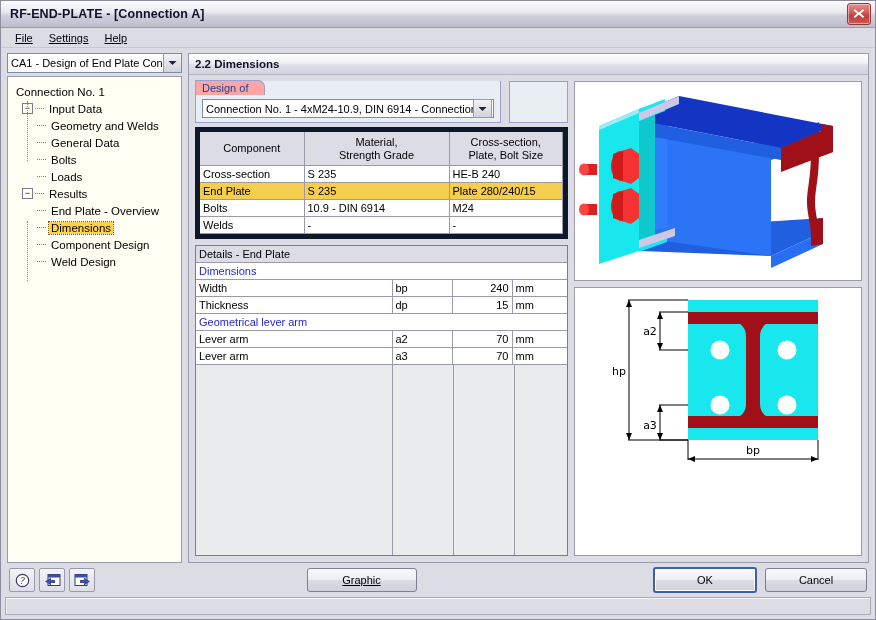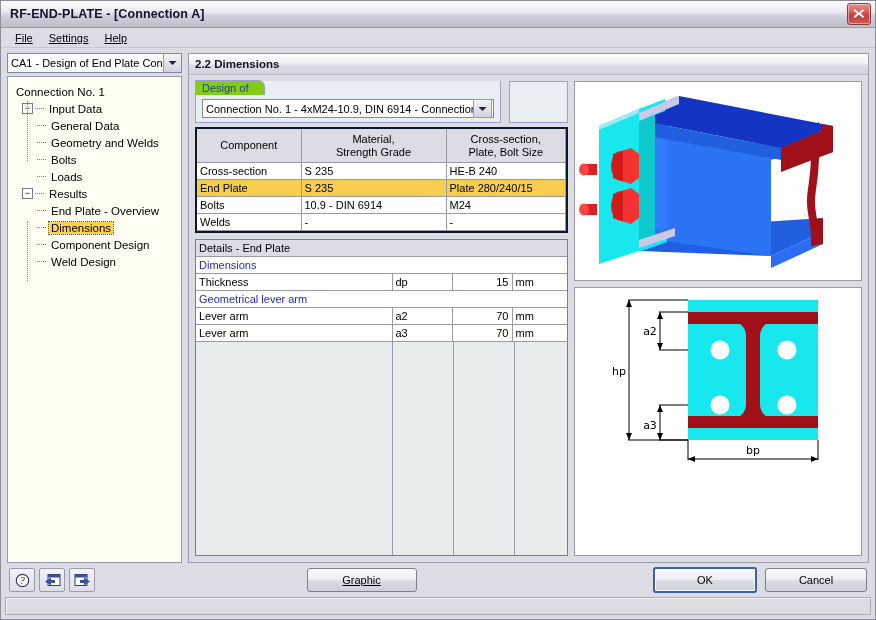--- a/index.html
+++ b/index.html
@@ -117,21 +117,21 @@
   #designrow{display:flex;height:44px;flex:0 0 44px;align-items:flex-start;}
   #designbox{
     width:306px;flex:0 0 306px;height:42px;
     border:1px solid #9d9dd0;border-top:none;
     background:#e9eef2;
     position:relative;box-sizing:border-box;
   }
   #designbox .gbtab{
     position:absolute;left:-1px;top:-1px;height:15px;
     padding:0 16px 0 6px;
-    background:#84cc16;
+    background:#fca5a5;
     border:1px solid #9d9dd0;border-bottom:none;
     color:#1a3f8f;font-size:11px;line-height:14px;
     border-top-right-radius:7px;
     box-sizing:border-box;
   }
   #designcombo{
     position:absolute;left:6px;top:18px;width:292px;height:19px;
     background:#fff;border:1px solid #7b8ca3;
     display:flex;align-items:center;box-sizing:border-box;
   }
@@ -141,21 +141,21 @@
     background:linear-gradient(to bottom,#f4f4f6,#d2d2dd);
     border:1px solid #9a9aab;
     display:flex;align-items:center;justify-content:center;cursor:pointer;
   }
   #spacerbox{
     flex:1 1 auto;height:42px;margin-left:8px;
     border:1px solid #9d9dd0;background:#e9eef2;box-sizing:border-box;
   }
   
   .tblwrap{
-    border:2px solid #0f172a;background:#fff;box-sizing:border-box;
+    border:5px solid #0f172a;background:#fff;box-sizing:border-box;
   }
   table{border-collapse:collapse;width:100%;font-size:11px;table-layout:fixed;}
   #comptable{flex:0 0 auto;margin-top:2px;}
   #comptable th{
     background:#dcdce4;border:1px solid #9a9aab;border-top:none;border-left:none;
     font-weight:normal;font-size:11px;color:#000;height:33px;padding:0 4px;
     text-align:center;line-height:13px;
   }
   #comptable th:first-child{border-left:none;}
   #comptable td{
@@ -266,25 +266,25 @@
           <span class="tlabel">Connection No. 1</span>
         </div>
 
         <div class="tnode indent1">
           <span class="tbox">−</span>
             <span class="tdash"></span>
           <span class="tlabel">Input Data</span>
         </div>
         <div class="tnode indent2">
           <span class="tdash"></span>
+          <span class="tlabel">Geometry and Welds</span>
+        </div>
+        <div class="tnode indent2">
+          <span class="tdash"></span>
           <span class="tlabel">General Data</span>
-        </div>
-        <div class="tnode indent2">
-          <span class="tdash"></span>
-          <span class="tlabel">Geometry and Welds</span>
         </div>
         <div class="tnode indent2">
           <span class="tdash"></span>
           <span class="tlabel">Bolts</span>
         </div>
         <div class="tnode indent2">
           <span class="tdash"></span>
           <span class="tlabel">Loads</span>
         </div>
 
@@ -382,20 +382,26 @@
                   <col>
                 </colgroup>
               <tbody>
                 <tr class="hdr">
                   <td colspan="4" style="border-right:none;">Details  -  End Plate</td>
                 </tr>
                 <tr class="sec">
                   <td colspan="4" style="border-right:none;">Dimensions</td>
                 </tr>
                 <tr>
+                  <td>Width</td>
+                  <td>bp</td>
+                  <td class="num">240</td>
+                  <td>mm</td>
+                </tr>
+                <tr>
                   <td>Thickness</td>
                   <td>dp</td>
                   <td class="num">15</td>
                   <td>mm</td>
                 </tr>
                 <tr class="sec">
                   <td colspan="4" style="border-right:none;">Geometrical lever arm</td>
                 </tr>
                 <tr>
                   <td>Lever arm</td>

